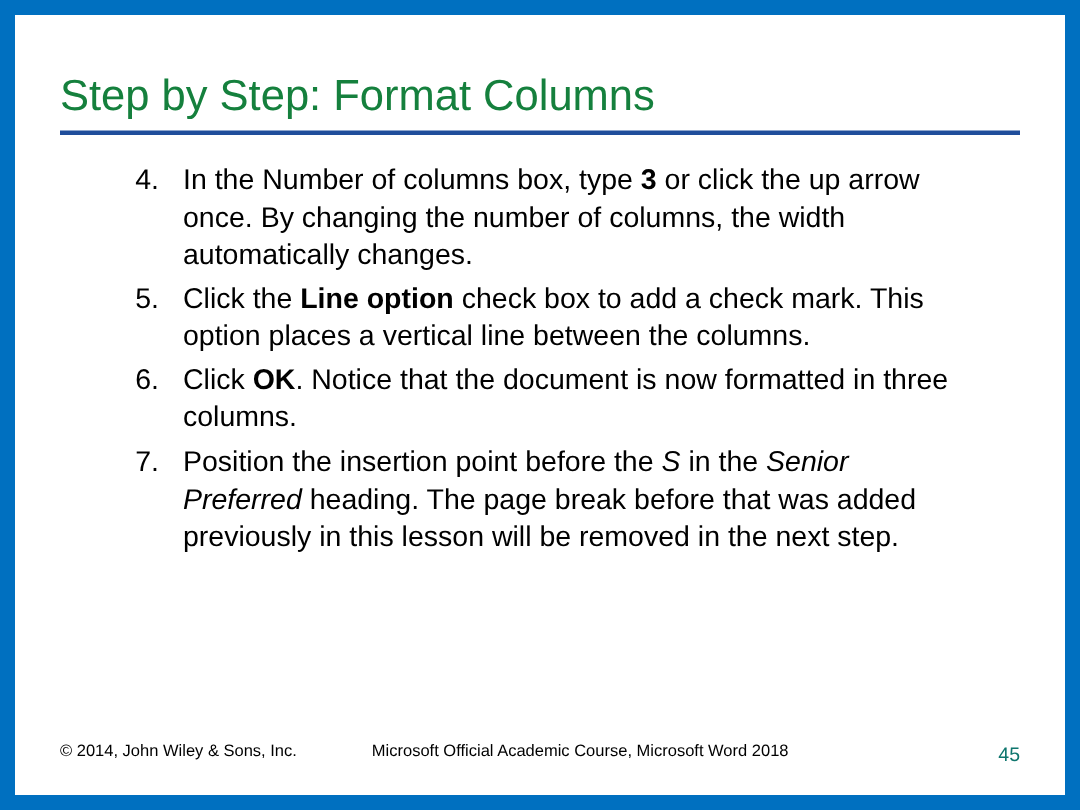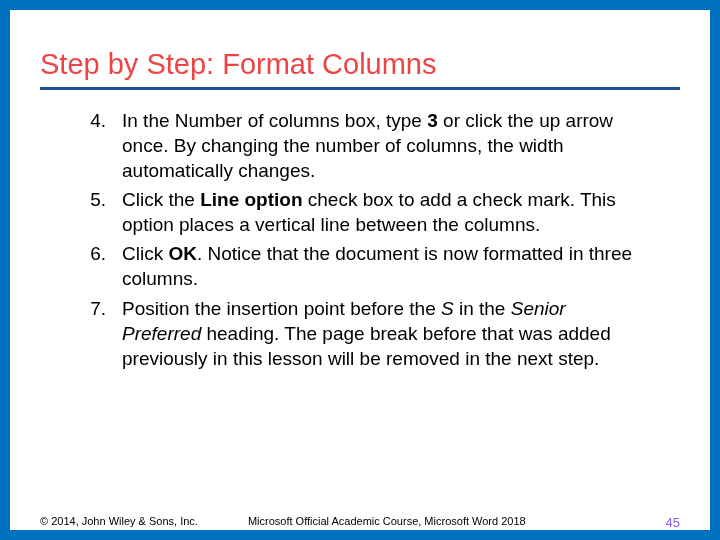--- a/index.html
+++ b/index.html
@@ -10,21 +10,21 @@
     padding: 10px;
     position: relative;
   }
   .inner {
     background: #ffffff;
     width: 100%; height: 100%;
     padding: 38px 30px 0 30px;
     position: relative;
   }
   .title {
-    color: #ef4444;
+    color: #15803d;
     font-size: 29px;
     font-weight: normal;
     padding-bottom: 6px;
     border-bottom: 3px solid #1f4e9b;
     margin-bottom: 18px;
   }
   .steps {
     padding: 0 40px 0 40px;
   }
   .step {
@@ -38,28 +38,28 @@
     width: 42px;
     flex-shrink: 0;
     text-align: right;
     padding-right: 16px;
   }
   .txt { flex: 1; }
   .txt b { font-weight: bold; }
   .txt i { font-style: italic; }
   .footer {
     position: absolute;
-    left: 30px; right: 30px; bottom: 0;
+    left: 30px; right: 30px; bottom: 20px;
     display: flex;
     font-size: 11px;
     color: #000;
   }
   .footer .copy { flex: 0 0 auto; padding-right: 50px; }
   .footer .mid  { flex: 1 1 auto; }
-  .footer .pg   { flex: 0 0 auto; color: #8b5cf6; font-size: 13px; }
+  .footer .pg   { flex: 0 0 auto; color: #0f766e; font-size: 13px; }
 </style>
 </head>
 <body>
 
 <div class="slide">
   <div class="inner">
 
     <h1 class="title">Step by Step: Format Columns</h1>
 
     <div class="steps">

